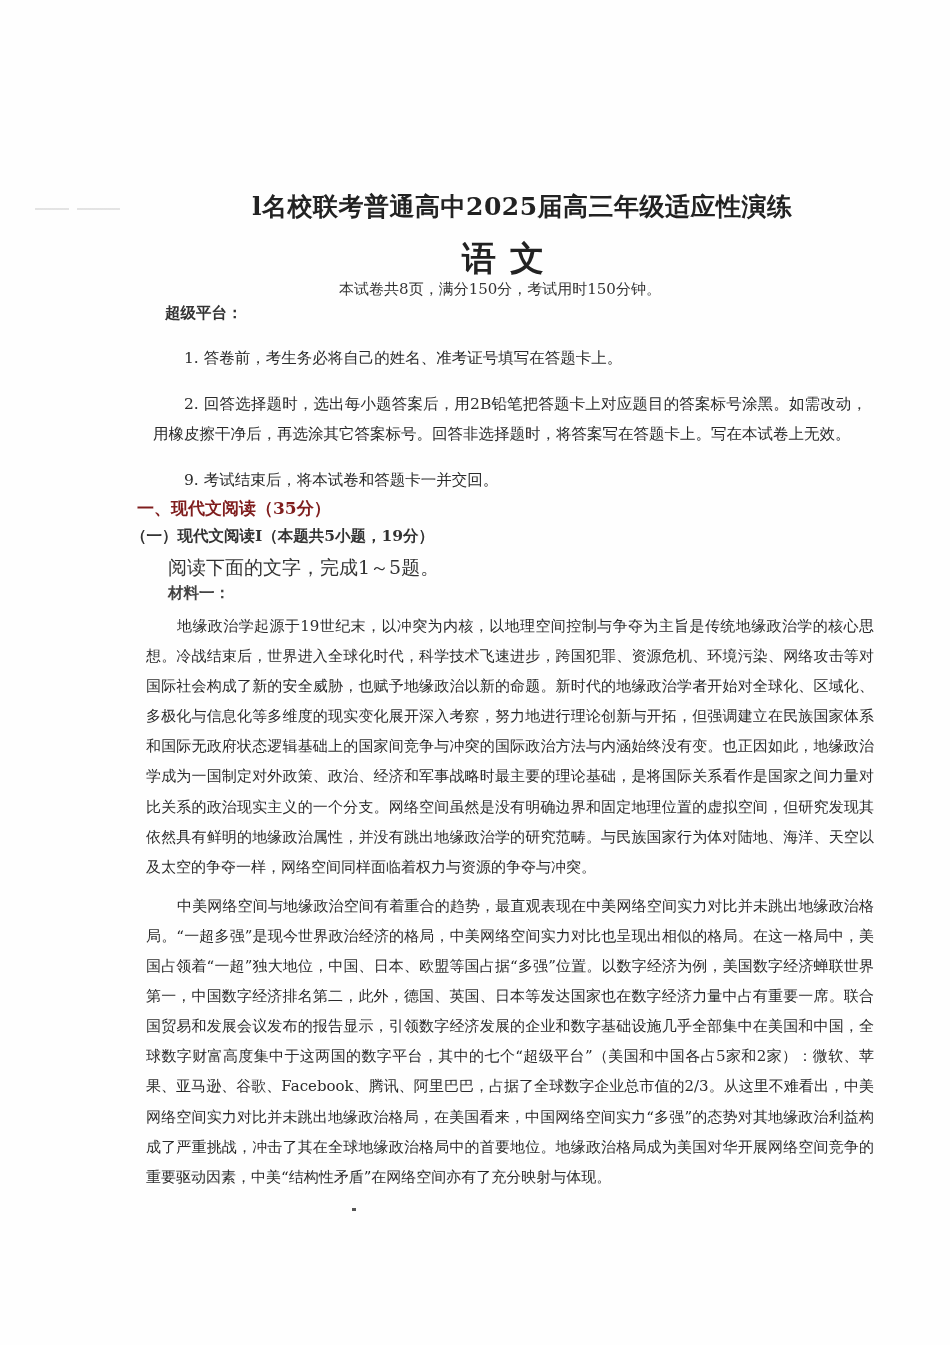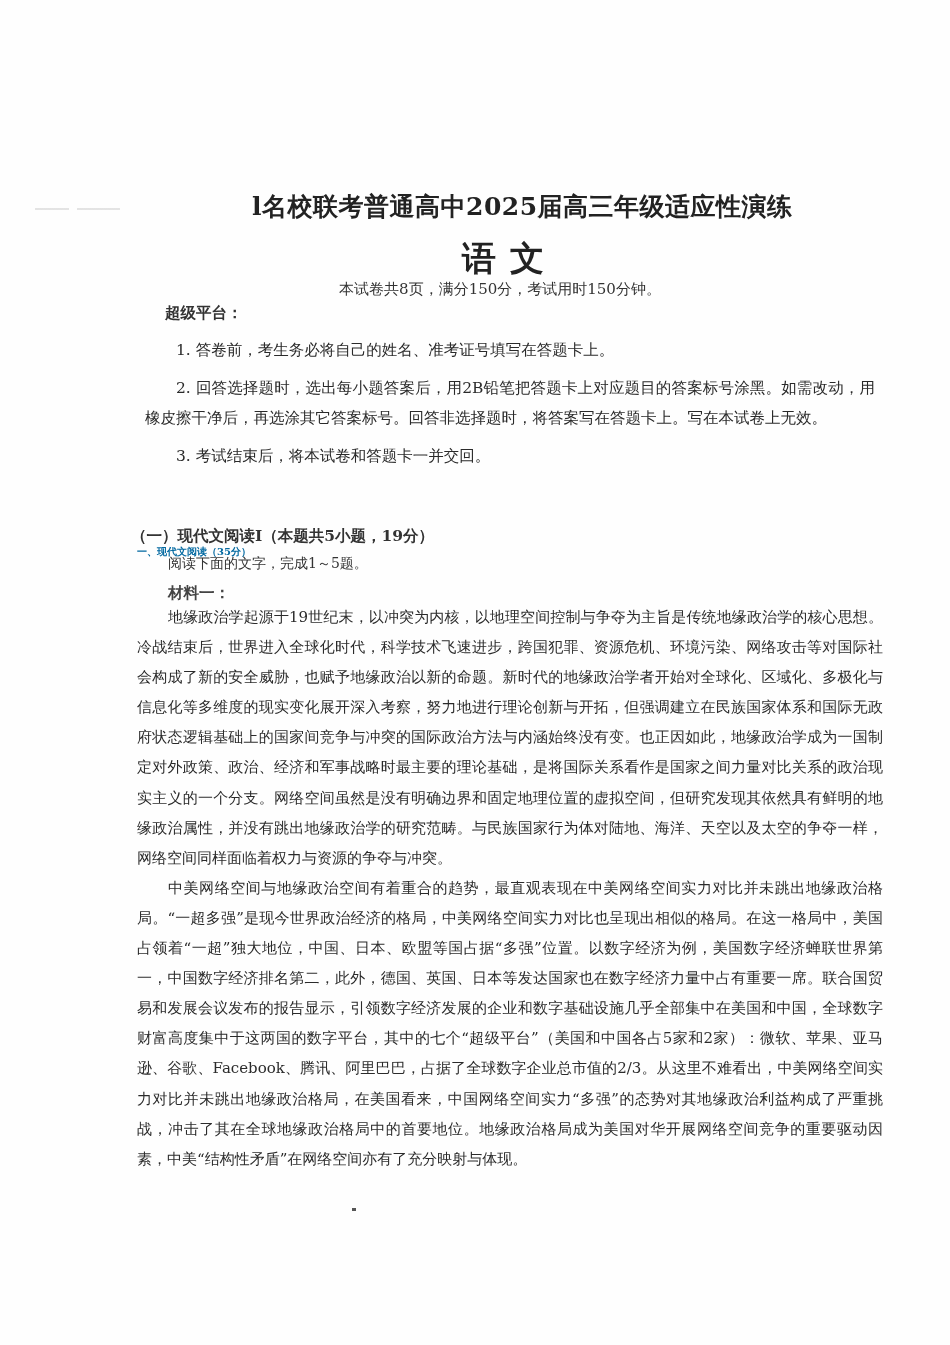--- a/index.html
+++ b/index.html
@@ -8,46 +8,46 @@
   .page { position: absolute; left: 0; top: 0; width: 950px; height: 1345px; background: #fefefe; }
   .scan-mark { position: absolute; left: 35px; top: 208px; width: 85px; height: 2px;
                background: linear-gradient(90deg, #ddd 0 40%, transparent 40% 50%, #ddd 50% 100%); opacity: .8; }
   .exam-title { position: absolute; left: 252px; top: 190px; font-size: 25px; font-weight: bold;
                 letter-spacing: 0.5px; white-space: nowrap; color: #222; }
   .subject { position: absolute; left: 0; width: 1020px; top: 236px; text-align: center; font-size: 34px;
              font-weight: bold; font-family: "DejaVu Sans", "Liberation Sans", sans-serif; letter-spacing: 14px; color: #222; }
   .exam-info { position: absolute; left: 0; width: 1000px; top: 280px; text-align: center; font-size: 15px; color: #333; }
   .block { position: absolute; left: 137px; width: 746px; font-size: 15.5px; line-height: 30px; color: #2a2a2a; }
   .notes-title { position: absolute; left: 165px; top: 303px; font-size: 15.5px; font-weight: bold; color: #333; }
-  .note { text-indent: 31px; margin: 8px; text-align: justify; text-align-last: left; }
+  .note { text-indent: 31px; margin: 16px; text-align: justify; text-align-last: left; }
   .notes { top: 327px; line-height: 30px; }
   .notes .note + .note { margin-top: 0; }
-  .sec1 { position: absolute; left: 137px; top: 497px; font-size: 10px; font-weight: bold; color: #0369a1; margin-top: 48px; }
+  .sec1 { position: absolute; left: 137px; top: 497px; font-size: 17px; font-weight: bold; color: #7f1d1d; }
   .sec1-sub { position: absolute; left: 131px; top: 526px; font-size: 15.5px; font-weight: bold; color: #333; text-align: center; }
-  .instr { position: absolute; left: 168px; top: 555px; font-size: 14px; color: #333; }
+  .instr { position: absolute; left: 168px; top: 555px; font-size: 19px; color: #333; }
   .mat-label { position: absolute; left: 168px; top: 583px; font-size: 15.5px; font-weight: bold; color: #444; text-align: center; }
   .body-text { top: 602px; font-size: 15px; line-height: 30.1px; font-family: "DejaVu Serif", serif; color: #2b2b2b; }
-  .body-text p { margin: 0; text-indent: 31px; text-align: justify; }
+  .body-text p { margin: 9px; text-indent: 31px; text-align: justify; }
   .page-mark { position: absolute; left: 352px; top: 1208px; width: 4px; height: 3px; background: #555; }
 </style>
 </head>
 <body>
 
 <div class="page">
   <div class="scan-mark"></div>
 
   <div class="exam-title">l名校联考普通高中2025届高三年级适应性演练</div>
   <div class="subject">语文</div>
   <div class="exam-info">本试卷共8页，满分150分，考试用时150分钟。</div>
 
   <div class="notes-title">超级平台：</div>
   <div class="block notes">
     <p class="note">1. 答卷前，考生务必将自己的姓名、准考证号填写在答题卡上。</p>
     <p class="note">2. 回答选择题时，选出每小题答案后，用2B铅笔把答题卡上对应题目的答案标号涂黑。如需改动，用橡皮擦干净后，再选涂其它答案标号。回答非选择题时，将答案写在答题卡上。写在本试卷上无效。</p>
-    <p class="note">3. 考试结束后，将本试卷和答题卡一并交回。</p>
+    <p class="note">9. 考试结束后，将本试卷和答题卡一并交回。</p>
   </div>
 
   <div class="sec1">一、现代文阅读（35分）</div>
   <div class="sec1-sub">（一）现代文阅读Ⅰ（本题共5小题，19分）</div>
   <div class="instr">阅读下面的文字，完成1～5题。</div>
   <div class="mat-label">材料一：</div>
 
   <div class="block body-text">
     <p>地缘政治学起源于19世纪末，以冲突为内核，以地理空间控制与争夺为主旨是传统地缘政治学的核心思想。冷战结束后，世界进入全球化时代，科学技术飞速进步，跨国犯罪、资源危机、环境污染、网络攻击等对国际社会构成了新的安全威胁，也赋予地缘政治以新的命题。新时代的地缘政治学者开始对全球化、区域化、多极化与信息化等多维度的现实变化展开深入考察，努力地进行理论创新与开拓，但强调建立在民族国家体系和国际无政府状态逻辑基础上的国家间竞争与冲突的国际政治方法与内涵始终没有变。也正因如此，地缘政治学成为一国制定对外政策、政治、经济和军事战略时最主要的理论基础，是将国际关系看作是国家之间力量对比关系的政治现实主义的一个分支。网络空间虽然是没有明确边界和固定地理位置的虚拟空间，但研究发现其依然具有鲜明的地缘政治属性，并没有跳出地缘政治学的研究范畴。与民族国家行为体对陆地、海洋、天空以及太空的争夺一样，网络空间同样面临着权力与资源的争夺与冲突。</p>
     <p>中美网络空间与地缘政治空间有着重合的趋势，最直观表现在中美网络空间实力对比并未跳出地缘政治格局。“一超多强”是现今世界政治经济的格局，中美网络空间实力对比也呈现出相似的格局。在这一格局中，美国占领着“一超”独大地位，中国、日本、欧盟等国占据“多强”位置。以数字经济为例，美国数字经济蝉联世界第一，中国数字经济排名第二，此外，德国、英国、日本等发达国家也在数字经济力量中占有重要一席。联合国贸易和发展会议发布的报告显示，引领数字经济发展的企业和数字基础设施几乎全部集中在美国和中国，全球数字财富高度集中于这两国的数字平台，其中的七个“超级平台”（美国和中国各占5家和2家）：微软、苹果、亚马逊、谷歌、Facebook、腾讯、阿里巴巴，占据了全球数字企业总市值的2/3。从这里不难看出，中美网络空间实力对比并未跳出地缘政治格局，在美国看来，中国网络空间实力“多强”的态势对其地缘政治利益构成了严重挑战，冲击了其在全球地缘政治格局中的首要地位。地缘政治格局成为美国对华开展网络空间竞争的重要驱动因素，中美“结构性矛盾”在网络空间亦有了充分映射与体现。</p>

